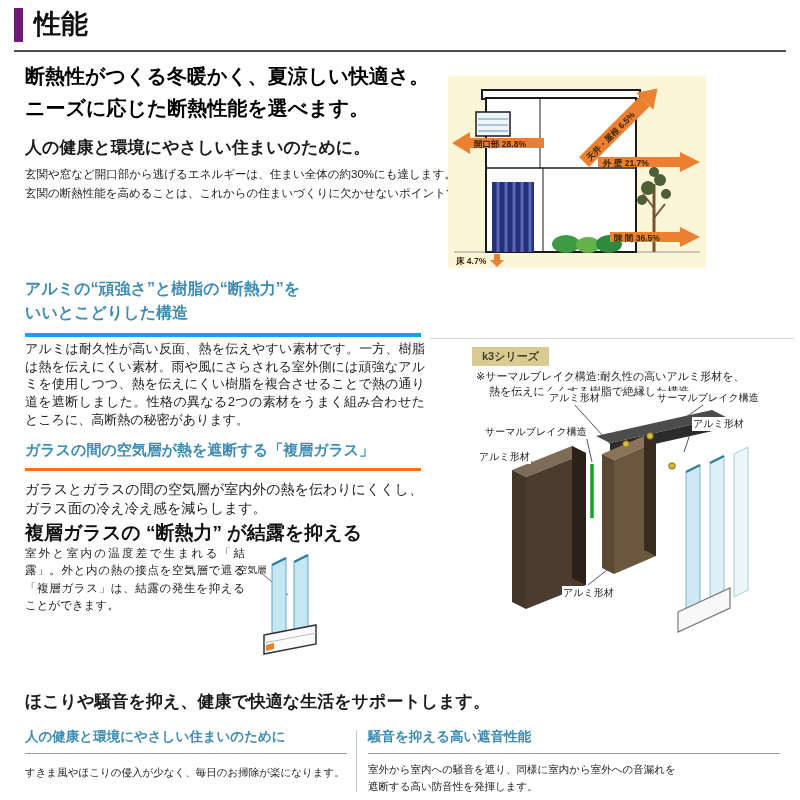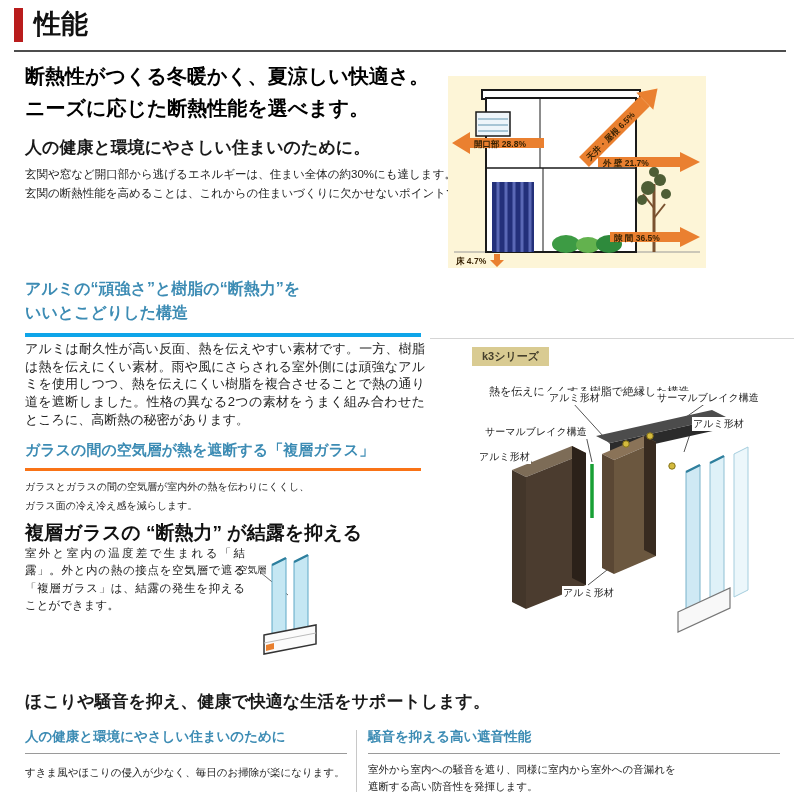--- a/index.html
+++ b/index.html
@@ -1,37 +1,37 @@
 <!DOCTYPE html>
 <html><head>
 <meta charset="utf-8">
 <style>
   * { margin:0; padding:0; box-sizing:border-box; }
   html,body { background:#fff; }
   body { font-family:"Liberation Sans","DejaVu Sans",sans-serif; color:#1a1a1a; }
   .page { position:relative; width:800px; height:800px; background:#fff; overflow:hidden; }
   .abs { position:absolute; }
 
-  .page-title { left:14px; top:8px; border-left:9px solid #b91c1c; padding-left:11px;
+  .page-title { left:14px; top:8px; border-left:9px solid #701a75; padding-left:11px;
                 font-size:27px; font-weight:bold; color:#111; line-height:1.25; }
   .title-rule { left:14px; top:50px; width:772px; height:2px; background:#4d4d4d; }
 
   .lead { left:25px; top:60px; font-size:20px; font-weight:bold; line-height:1.6; color:#000; white-space:nowrap; }
   .intro-head { left:25px; top:136px; font-size:17px; font-weight:bold; }
   .intro-body { left:25px; top:165px; font-size:11.5px; line-height:1.65; color:#222; white-space:nowrap; }
 
   .sec-head { color:#3d8cb4; font-weight:bold; }
   .alumi-head { left:25px; top:277px; width:396px; font-size:16px; line-height:1.5;
                 padding-bottom:8px; border-bottom:4px solid #0ea5e9; }
   .alumi-body { left:25px; top:340px; width:400px; font-size:13px; line-height:1.36;
                 text-align:justify; color:#222; }
 
   .glass-head { left:25px; top:441px; width:396px; font-size:15px; padding-bottom:8px;
                 border-bottom:3px solid #f97316; }
-  .glass-body { left:25px; top:478px; font-size:10px; line-height:1.7; color:#222; white-space:nowrap; }
+  .glass-body { left:25px; top:478px; font-size:14px; line-height:1.7; color:#222; white-space:nowrap; }
   .glass-subhead { left:25px; top:520px; font-size:19px; font-weight:bold; color:#111; }
   .glass-subbody { left:25px; top:545px; width:220px; font-size:11.5px; line-height:1.5;
                    text-align:justify; color:#222; }
 
   .support-head { left:25px; top:690px; font-size:17px; font-weight:bold; }
   .col-title { font-size:13.5px; font-weight:bold; color:#3d8cb4; padding-bottom:7px;
                border-bottom:1px solid #9a9a9a; }
   .col-title-left { left:25px; top:728px; width:322px; }
   .col-title-right { left:368px; top:728px; width:412px; }
   .col-body { font-size:10.5px; line-height:1.6; color:#222; }
@@ -133,20 +133,21 @@
 
   <div class="abs sec-head alumi-head">
     <div>アルミの“頑強さ”と樹脂の“断熱力”を</div>
     <div>いいとこどりした構造</div>
   </div>
   <p class="abs alumi-body">アルミは耐久性が高い反面、熱を伝えやすい素材です。一方、樹脂は熱を伝えにくい素材。雨や風にさらされる室外側には頑強なアルミを使用しつつ、熱を伝えにくい樹脂を複合させることで熱の通り道を遮断しました。性格の異なる2つの素材をうまく組み合わせたところに、高断熱の秘密があります。</p>
 
   <div class="abs thermal-top-rule"></div>
   <div class="abs thermal-diagram">
     <div class="abs k3-tag">k3シリーズ</div>
+    <div class="abs note note1">※サーマルブレイク構造:耐久性の高いアルミ形材を、</div>
     <div class="abs note note2">熱を伝えにくくする樹脂で絶縁した構造。</div>
 
     <div class="lbl" style="left:76px; top:47px;">アルミ形材</div>
     <div class="lbl" style="left:184px; top:47px;">サーマルブレイク構造</div>
     <div class="lbl" style="left:220px; top:73px;">アルミ形材</div>
     <div class="lbl" style="left:12px; top:81px;">サーマルブレイク構造</div>
     <div class="lbl" style="left:6px; top:106px;">アルミ形材</div>
     <div class="lbl" style="left:90px; top:242px;">アルミ形材</div>
 
     <svg class="abs thermal-svg" viewBox="0 0 367 260">

